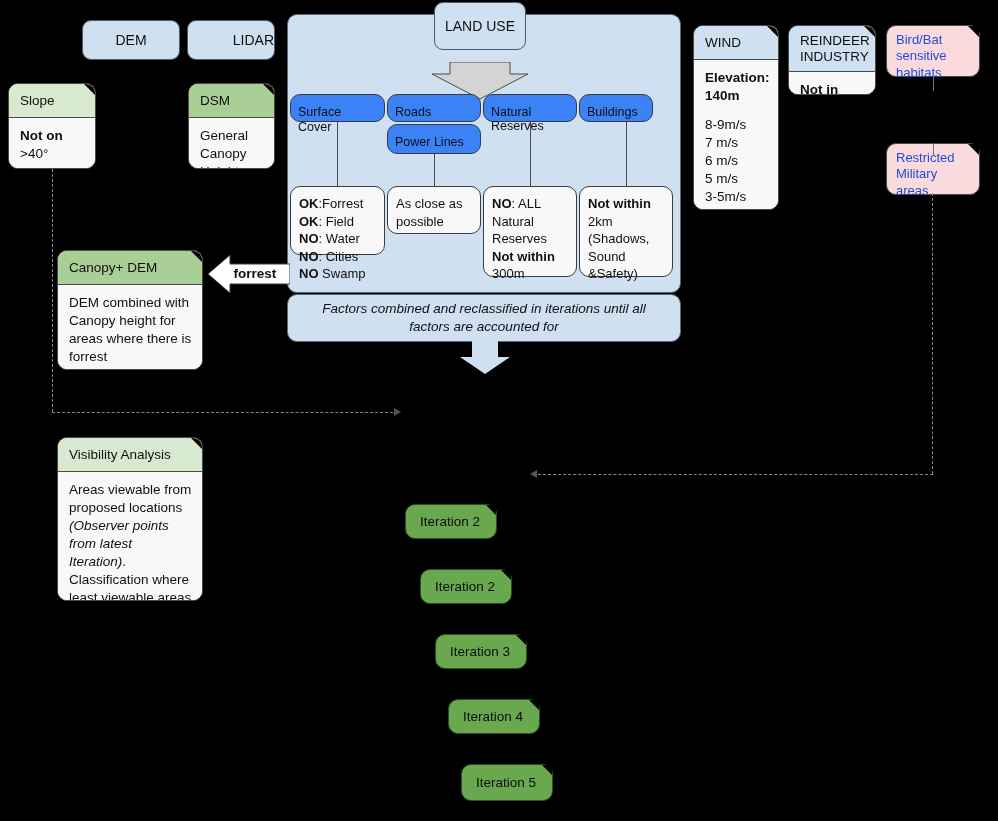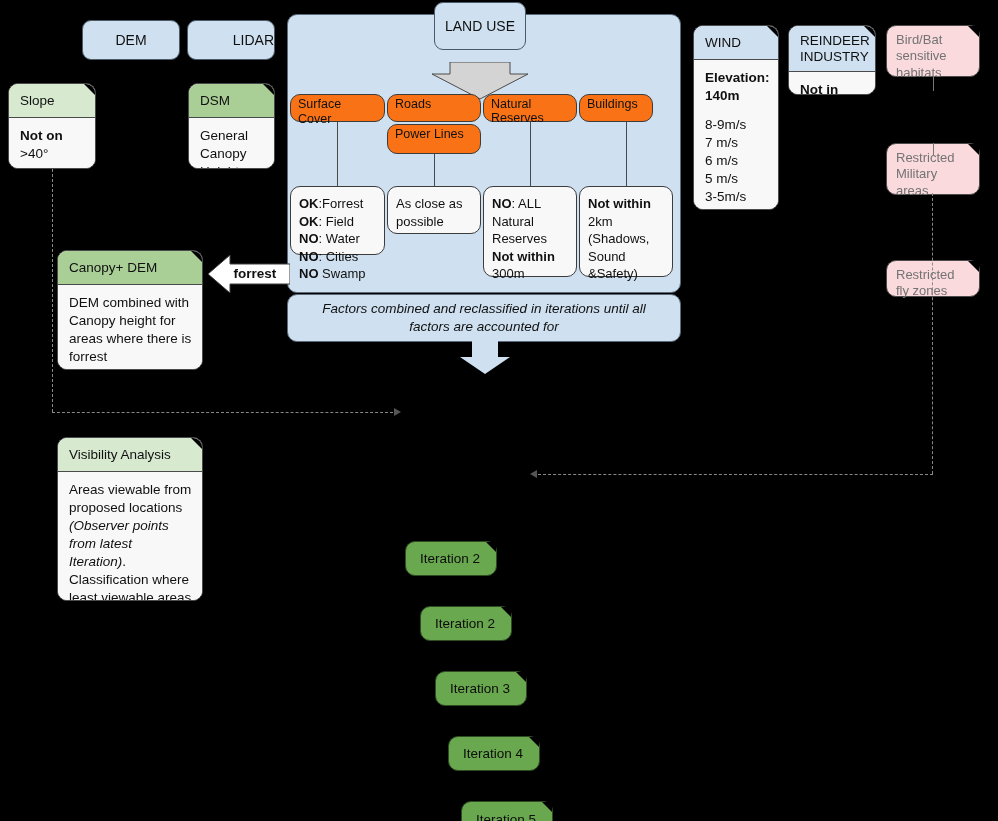--- a/index.html
+++ b/index.html
@@ -60,25 +60,25 @@
   .hdr-blue        { background: #cfe0f0; }
   .fold {
     position: absolute;
     top: 0; right: 0;
     width: 11px; height: 11px;
     background: #000000;
     clip-path: polygon(0 0, 100% 100%, 100% 0);
   }
   
   .rect {
-    background: #f97316;
+    background: #3b82f6;
     border: 1px solid #3c3c3c;
     font-size: 12.5px;
     color: #101010;
-    padding: 2px 7px;
+    padding: 10px 7px;
     line-height: 1.22;
     box-sizing: border-box;
   }
   .rect.detail {
     background: #f7f8f7;
     font-size: 13px;
     line-height: 1.35;
     padding: 8px 8px;
   }
   
@@ -98,21 +98,21 @@
     color: #101010;
     padding: 0 14px;
     line-height: 1.3;
   }
   
   .pinknote {
     background: #fadadd;
     border: 1px solid #4a4a4a;
     font-size: 13px;
     line-height: 1.26;
-    color: #737373;
+    color: #1d4ed8;
     padding: 6px 8px 6px 9px;
     position: relative;
     box-sizing: border-box;
   }
   
   .iter {
     background: #69a84f;
     border: 1px solid #2e4b22;
     display: flex;
     align-items: center;
@@ -319,24 +319,20 @@
   </div>
 
   <div class="node pinknote" style="left:886px; top:25px; width:94px; height:52px;">
     <span>Bird/Bat sensitive habitats</span>
     <span class="fold"></span>
   </div>
   <div class="node pinknote" style="left:886px; top:91px; width:94px; height:52px;">
     <span>Restricted Military areas</span>
     <span class="fold"></span>
   </div>
-  <div class="node pinknote" style="left:886px; top:156px; width:94px; height:37px;">
-    <span>Restricted fly zones</span>
-    <span class="fold"></span>
-  </div>
 
   <div class="ln ln-v" style="left:933px; top:77px; height:14px; background:#777;"></div>
   <div class="ln ln-v" style="left:933px; top:143px; height:13px; background:#777;"></div>
 
   <div class="dash-v" style="left:932px; top:193px; height:281px;"></div>
   <div class="dash-h" style="left:538px; top:474px; width:395px;"></div>
   <div class="arrowhead-l" style="left:530px; top:470px;"></div>
 
   <div class="dash-v" style="left:52px; top:169px; height:243px;"></div>
   <div class="dash-h" style="left:52px; top:412px; width:341px;"></div>

